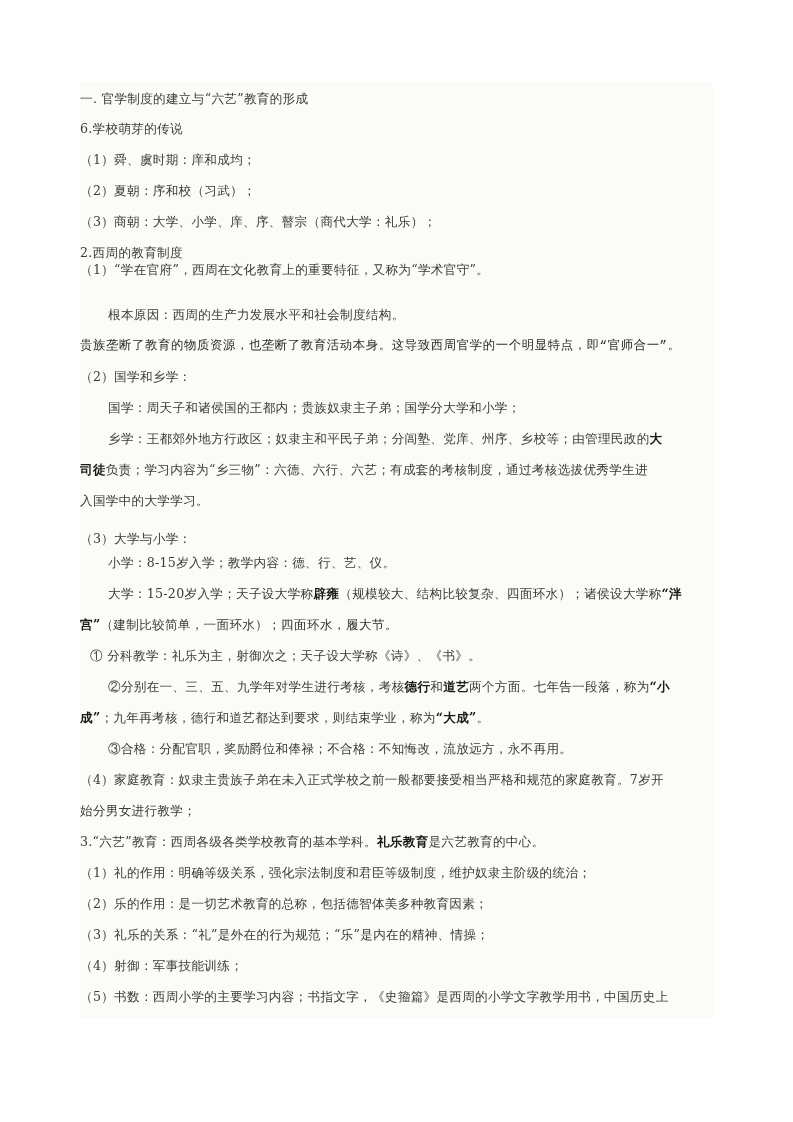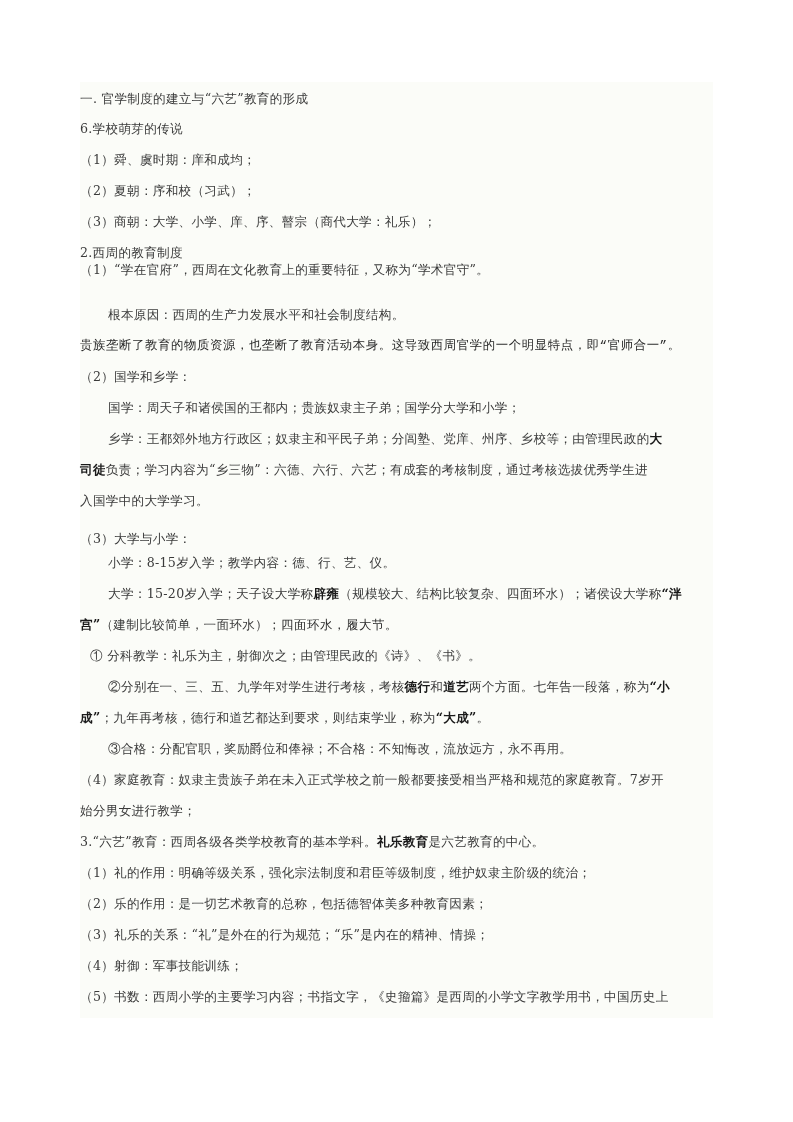--- a/index.html
+++ b/index.html
@@ -30,21 +30,21 @@
     <div class="line ind1 alt" style="top: 256px; font-family: Liberation Mono, monospace;"><span>贵族垄断了教育的物质资源，也垄断了教育活动本身。这导致西周官学的一个明显特点，即“官师合一”。</span></div>
     <div class="line ind1" style="top: 287px;"><span>（2）国学和乡学：</span></div>
     <div class="line ind2" style="top: 318px;"><span>国学：周天子和诸侯国的王都内；贵族奴隶主子弟；国学分大学和小学；</span></div>
     <div class="line ind2" style="top: 349px;"><span>乡学：王都郊外地方行政区；奴隶主和平民子弟；分闾塾、党庠、州序、乡校等；由管理民政的</span><span class="b">大</span></div>
     <div class="line ind1" style="top: 380px;"><span class="b">司徒</span><span>负责；学习内容为“乡三物”：六德、六行、六艺；有成套的考核制度，通过考核选拔优秀学生进</span></div>
     <div class="line ind1" style="top: 411px;"><span>入国学中的大学学习。</span></div>
     <div class="line ind1" style="top: 421px; margin-top: 28px;"><span>（3）大学与小学：</span></div>
     <div class="line ind2" style="top: 473px;"><span>小学：8-15岁入学；教学内容：德、行、艺、仪。</span></div>
     <div class="line ind2" style="top: 504px;"><span>大学：15-20岁入学；天子设大学称</span><span class="b">辟雍</span><span>（规模较大、结构比较复杂、四面环水）；诸侯设大学称</span><span class="b">“泮</span></div>
     <div class="line ind1" style="top: 535px;"><span class="b">宫”</span><span>（建制比较简单，一面环水）；</span><span class="alt">四面环水，履大节。</span></div>
-    <div class="line ind3" style="top: 566px;"><span>① 分科教学：礼乐为主，射御次之；由管理民政的《诗》、《书》。</span></div>
+    <div class="line ind3" style="top: 566px;"><span>① 分科教学：礼乐为主，射御次之；天子设大学称《诗》、《书》。</span></div>
     <div class="line ind2" style="top: 597px;"><span>②分别在一、三、五、九学年对学生进行考核，考核</span><span class="b">德行</span><span>和</span><span class="b">道艺</span><span>两个方面。七年告一段落，称为</span><span class="b">“小</span></div>
     <div class="line ind1" style="top: 628px;"><span class="b">成”</span><span>；九年再考核，德行和道艺都达到要求，则结束学业，称为</span><span class="b">“大成”</span><span>。</span></div>
     <div class="line ind2" style="top: 659px;"><span>③合格：分配官职，奖励爵位和俸禄；不合格：不知悔改，流放远方，永不再用。</span></div>
     <div class="line ind1" style="top: 690px;"><span>（4）家庭教育：奴隶主贵族子弟在未入正式学校之前一般都要接受相当严格和规范的家庭教育。7岁开</span></div>
     <div class="line ind1" style="top: 721px;"><span>始分男女进行教学；</span></div>
     <div class="line ind1" style="top: 752px;"><span>3.“六艺”教育：西周各级各类学校教育的基本学科。</span><span class="b">礼乐教育</span><span>是六艺教育的中心。</span></div>
     <div class="line ind1" style="top: 783px;"><span>（1）礼的作用：明确等级关系，强化宗法制度和君臣等级制度，维护奴隶主阶级的统治；</span></div>
     <div class="line ind1" style="top: 814px;"><span>（2）乐的作用：是一切艺术教育的总称，包括德智体美多种教育因素；</span></div>
     <div class="line ind1" style="top: 845px;"><span>（3）礼乐的关系：“礼”是外在的行为规范；“乐”是内在的精神、情操；</span></div>
     <div class="line ind1" style="top: 876px;"><span>（4）射御：军事技能训练；</span></div>

